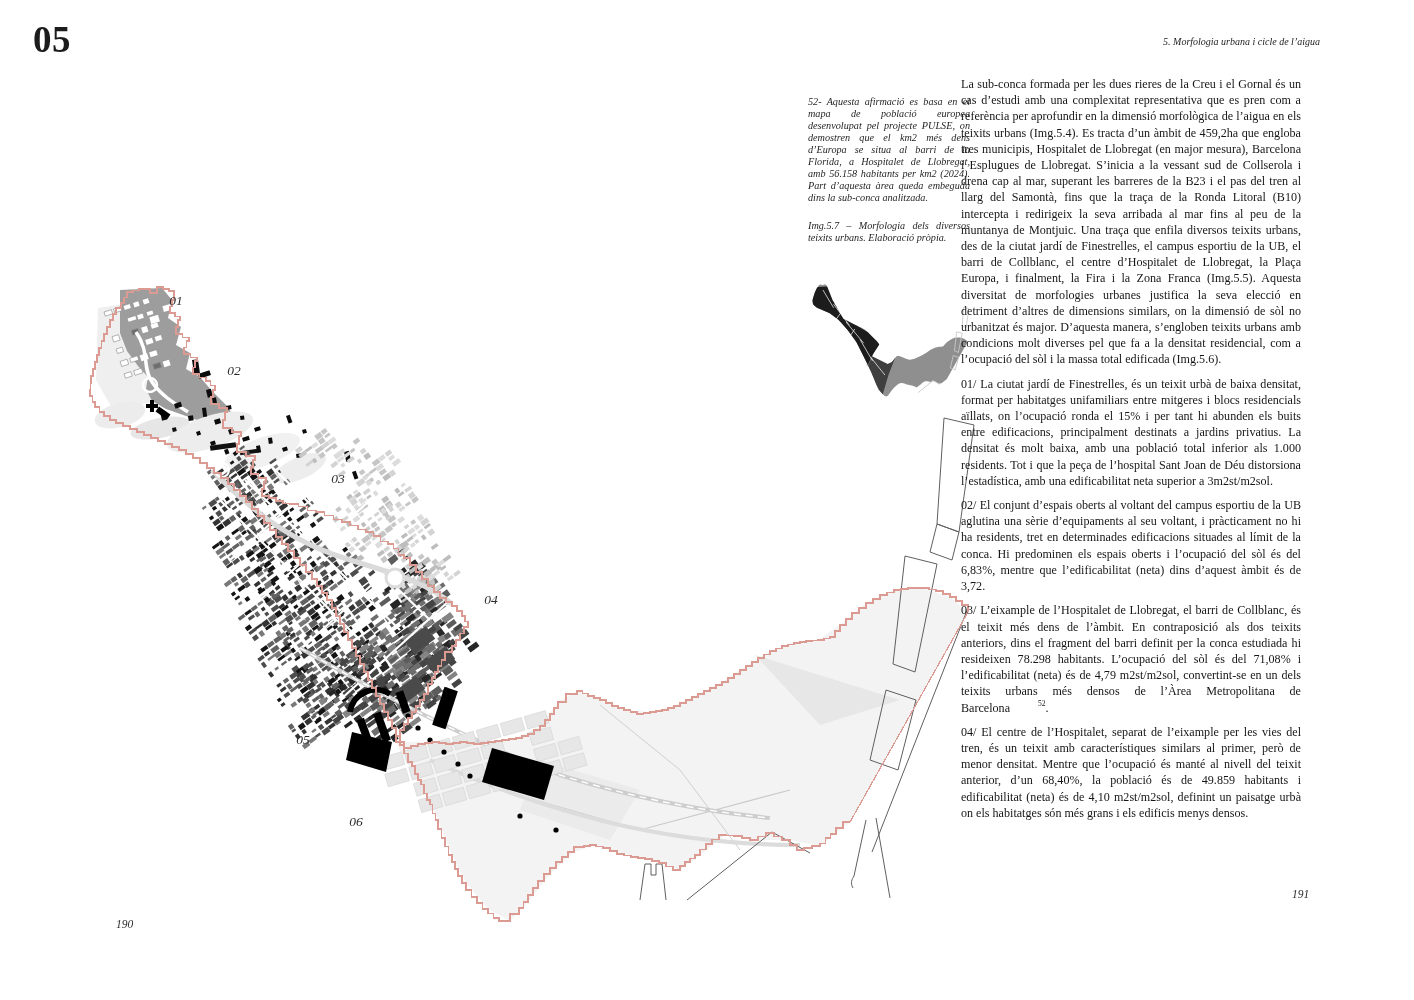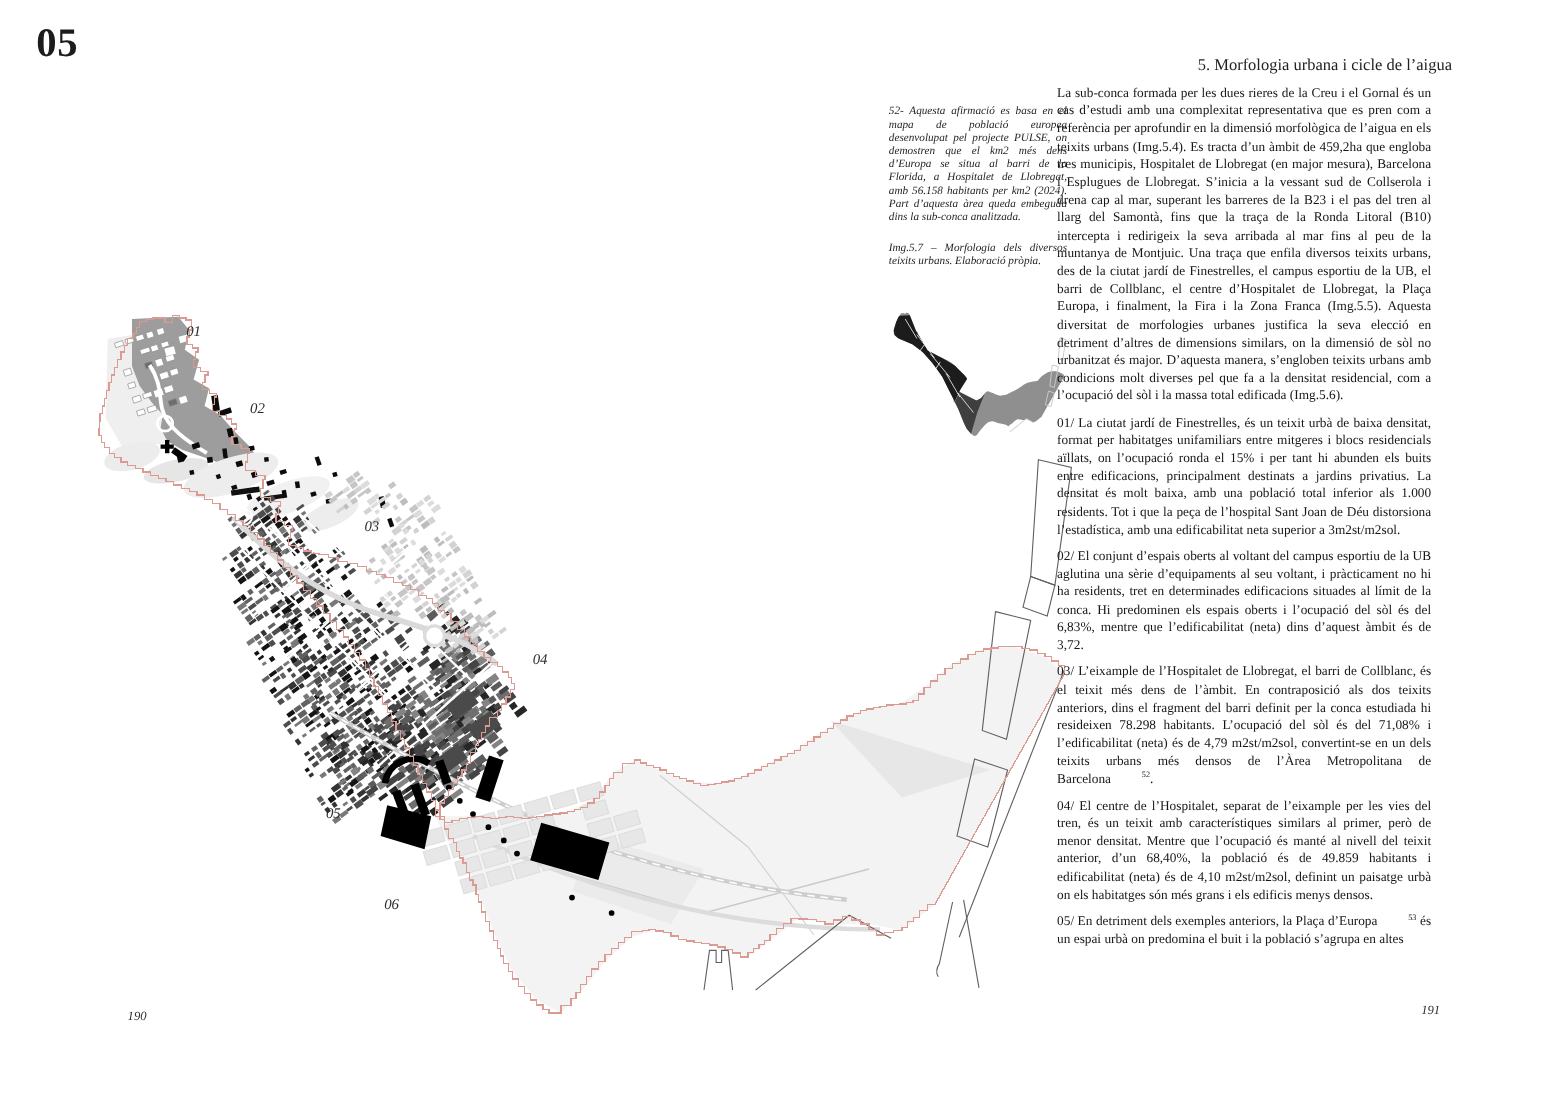--- a/index.html
+++ b/index.html
@@ -1,29 +1,29 @@
 <!DOCTYPE html>
 <html><head>
 <meta charset="utf-8">
 <style>
   html,body{margin:0;padding:0;background:#fff;}
   .spread{position:relative;width:1414px;height:1000px;background:#ffffff;overflow:hidden;
           font-family:"Liberation Serif",serif;color:#1c1c1c;}
   .chapter-num{position:absolute;left:33px;top:18px;font-size:37px;font-weight:bold;letter-spacing:.5px;}
-  .running-header{position:absolute;top:52px;right:94px;font-size:15px;color:#222;}
+  .running-header{position:absolute;top:36px;right:94px;font-style:italic;font-size:10px;color:#222;}
   .margin-col{position:absolute;left:808px;top:80px;width:162px;font-style:italic;font-size:10.2px;
               line-height:1.18;text-align:justify;color:#1f1f1f;}
   .margin-col p{margin:16px 0 8px 0;}
   .body-col{position:absolute;left:961px;top:76px;width:340px;font-size:12.1px;line-height:1.34;
             text-align:justify;color:#161616;}
   .body-col p{margin:0 0 8px 0;}
   .body-col sup{font-size:7.5px;line-height:0;vertical-align:super;margin-left:28px;}
   .pagenum{position:absolute;font-style:italic;font-size:11.5px;color:#2e2e2e;}
   .pn-left{left:116px;top:918px;}
-  .pn-right{left:1292px;top:913px;}
+  .pn-right{left:1292px;top:888px;}
   svg.mapsvg{position:absolute;left:0;top:0;}
   svg .zone-label{font-family:"Liberation Serif",serif;font-style:italic;font-size:13.5px;fill:#2b2b2b;}
 </style>
 </head>
 <body>
 
 <div class="spread">
 
   <svg class="mapsvg" width="1414" height="1000" viewBox="0 0 1414 1000">
     <g id="map-art">
@@ -1365,19 +1365,18 @@
     <p>52- Aquesta afirmació es basa en el mapa de població europea desenvolupat pel projecte PULSE, on demostren que el km2 més dens d’Europa se situa al barri de la Florida, a Hospitalet de Llobregat, amb 56.158 habitants per km2 (2024). Part d’aquesta àrea queda embeguda dins la sub-conca analitzada.</p>
     <p>Img.5.7 – Morfologia dels diversos teixits urbans. Elaboració pròpia.</p>
   </aside>
 
   <main class="body-col">
     <p><span>La sub-conca formada per les dues rieres de la Creu i el Gornal és un cas d’estudi amb una complexitat representativa que es pren com a referència per aprofundir en la dimensió morfològica de l’aigua en els teixits urbans (Img.5.4). Es tracta d’un àmbit de 459,2ha que engloba tres municipis, Hospitalet de Llobregat (en major mesura), Barcelona i Esplugues de Llobregat. S’inicia a la vessant sud de Collserola i drena cap al mar, superant les barreres de la B23 i el pas del tren al llarg del Samontà, fins que la traça de la Ronda Litoral (B10) intercepta i redirigeix la seva arribada al mar fins al peu de la muntanya de Montjuic. Una traça que enfila diversos teixits urbans, des de la ciutat jardí de Finestrelles, el campus esportiu de la UB, el barri de Collblanc, el centre d’Hospitalet de Llobregat, la Plaça Europa, i finalment, la Fira i la Zona Franca (Img.5.5). Aquesta diversitat de morfologies urbanes justifica la seva elecció en detriment d’altres de dimensions similars, on la dimensió de sòl no urbanitzat és major. D’aquesta manera, s’engloben teixits urbans amb condicions molt diverses pel que fa a la densitat residencial, com a l’ocupació del sòl i la massa total edificada (Img.5.6).</span><sup></sup><span></span></p>
     <p><span>01/ La ciutat jardí de Finestrelles, és un teixit urbà de baixa densitat, format per habitatges unifamiliars entre mitgeres i blocs residencials aïllats, on l’ocupació ronda el 15% i per tant hi abunden els buits entre edificacions, principalment destinats a jardins privatius. La densitat és molt baixa, amb una població total inferior als 1.000 residents. Tot i que la peça de l’hospital Sant Joan de Déu distorsiona l’estadística, amb una edificabilitat neta superior a 3m2st/m2sol.</span><sup></sup><span></span></p>
     <p><span>02/ El conjunt d’espais oberts al voltant del campus esportiu de la UB aglutina una sèrie d’equipaments al seu voltant, i pràcticament no hi ha residents, tret en determinades edificacions situades al límit de la conca. Hi predominen els espais oberts i l’ocupació del sòl és del 6,83%, mentre que l’edificabilitat (neta) dins d’aquest àmbit és de 3,72.</span><sup></sup><span></span></p>
     <p><span>03/ L’eixample de l’Hospitalet de Llobregat, el barri de Collblanc, és el teixit més dens de l’àmbit. En contraposició als dos teixits anteriors, dins el fragment del barri definit per la conca estudiada hi resideixen 78.298 habitants. L’ocupació del sòl és del 71,08% i l’edificabilitat (neta) és de 4,79 m2st/m2sol, convertint-se en un dels teixits urbans més densos de l’Àrea Metropolitana de Barcelona</span><sup>52</sup><span>.</span></p>
     <p><span>04/ El centre de l’Hospitalet, separat de l’eixample per les vies del tren, és un teixit amb característiques similars al primer, però de menor densitat. Mentre que l’ocupació és manté al nivell del teixit anterior, d’un 68,40%, la població és de 49.859 habitants i edificabilitat (neta) és de 4,10 m2st/m2sol, definint un paisatge urbà on els habitatges són més grans i els edificis menys densos.</span><sup></sup><span></span></p>
-    <p><span>05/ En detriment dels exemples anteriors, la Plaça d’Europa</span><sup>53</sup><span> és un espai urbà on predomina el buit i la població s’agrupa en altes</span></p>
   </main>
 
   <div class="pagenum pn-left">190</div>
   <div class="pagenum pn-right">191</div>
 
 </div>
 
 </body></html>

